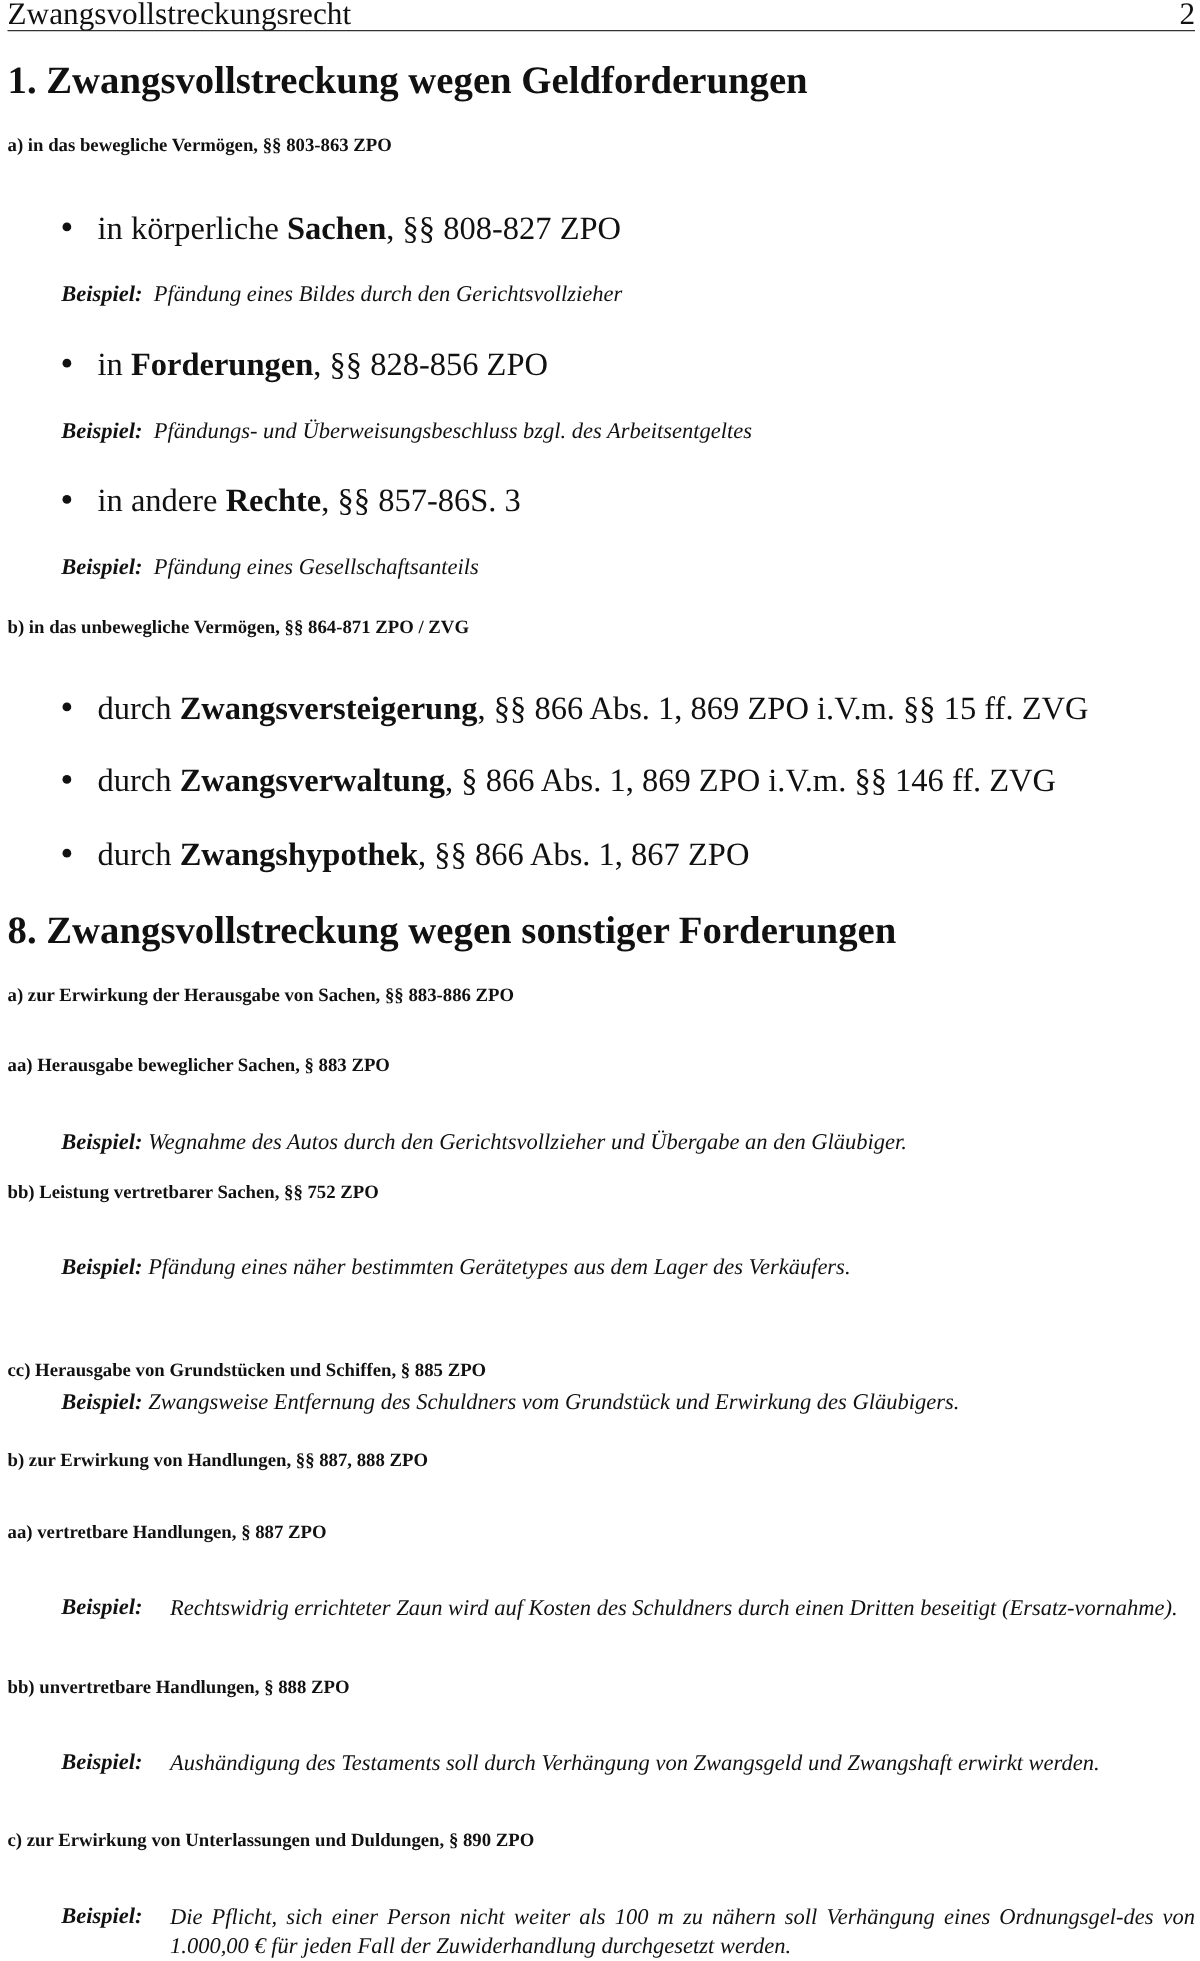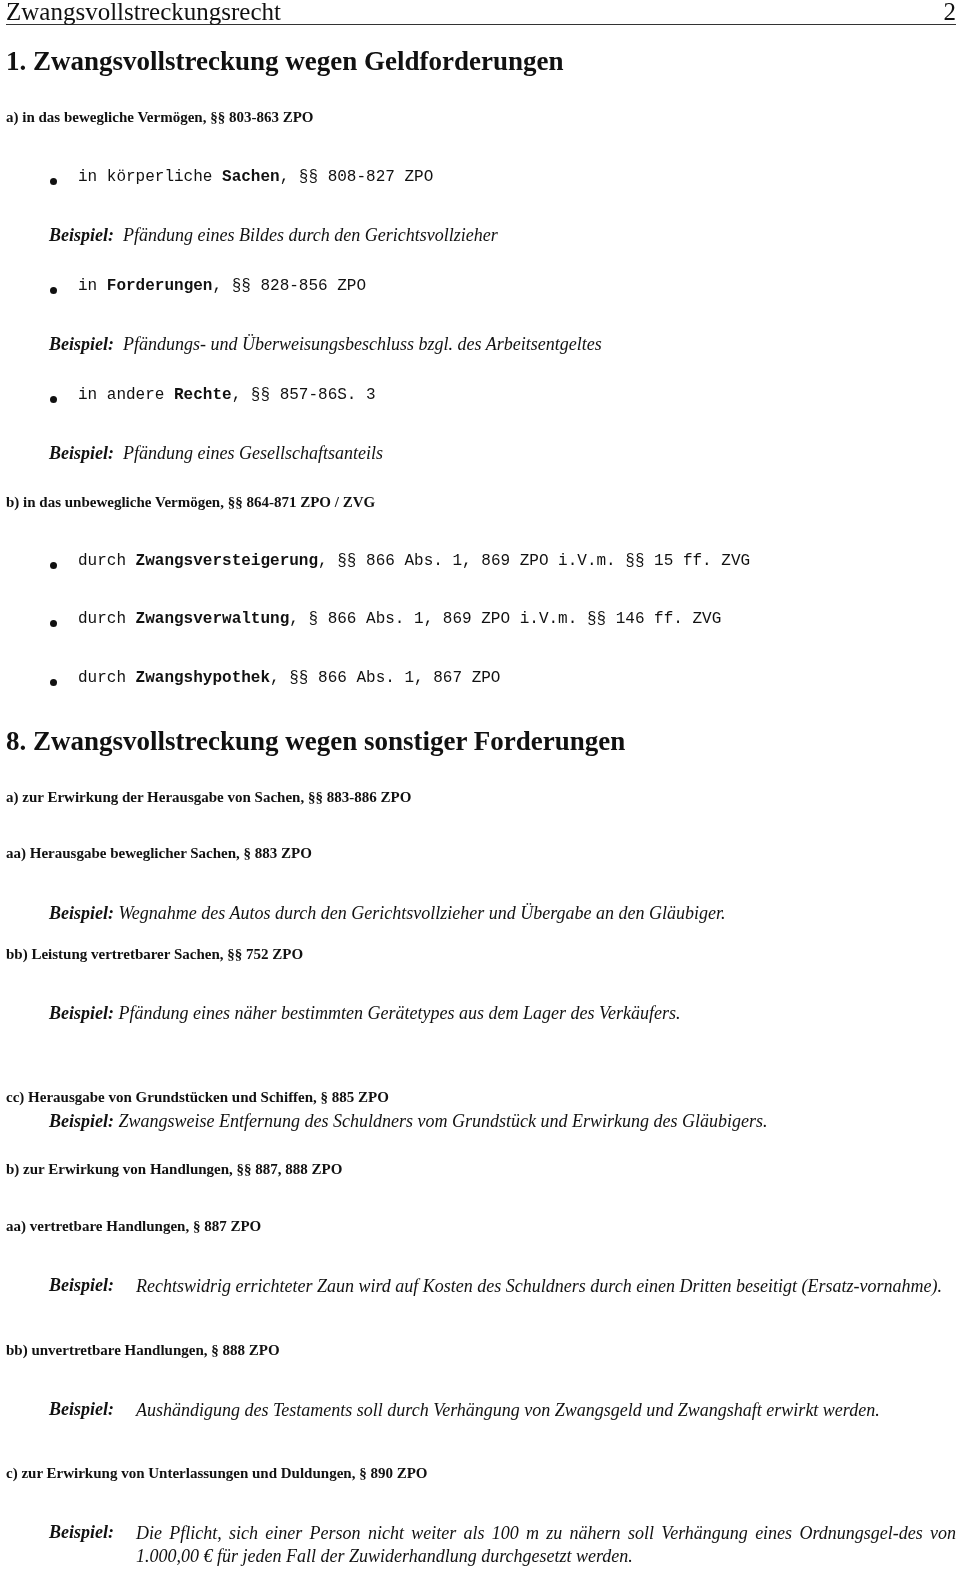--- a/index.html
+++ b/index.html
@@ -8,23 +8,23 @@
     font-family: "Liberation Serif", "DejaVu Serif", serif; color: #111111;
   }
   .abs { position: absolute; white-space: nowrap; }
   .running-head {
     left: 6px; top: 0px; width: 950px; height: 24px;
     border-bottom: 1.5px solid #333;
     font-size: 25px; line-height: 22px;
   }
   .running-head .title { position: absolute; left: 0; top: 1px; }
   .running-head .pageno { position: absolute; right: 0; top: 1px; }
-  .h1 { font-size: 27px; font-weight: bold; left: 6px; }
+  .h1 { font-size: 31px; font-weight: bold; left: 6px; }
   .h2 { font-size: 15px; font-weight: bold; left: 6px; }
-  .bullet { font-size: 16px; left: 78px; font-family: Liberation Mono, monospace; }
+  .bullet { font-size: 26px; left: 78px; }
   .bullet-dot { position: absolute; left: 50px; width: 7px; height: 7px; border-radius: 50%; background: #111; }
   .example { font-size: 18px; left: 49px; }
   .example .lbl { font-weight: bold; font-style: italic; }
   .example .txt { font-style: italic; }
   .example-wrap { position: absolute; left: 49px; font-size: 18px; }
   .example-wrap .lbl { position: absolute; left: 0; top: 0; font-weight: bold; font-style: italic; }
   .example-wrap .txt { position: absolute; left: 87px; top: 0; width: 820px; font-style: italic; line-height: 23px; white-space: normal; text-align: justify; }
   b { font-weight: bold; }
 </style>
 </head>

